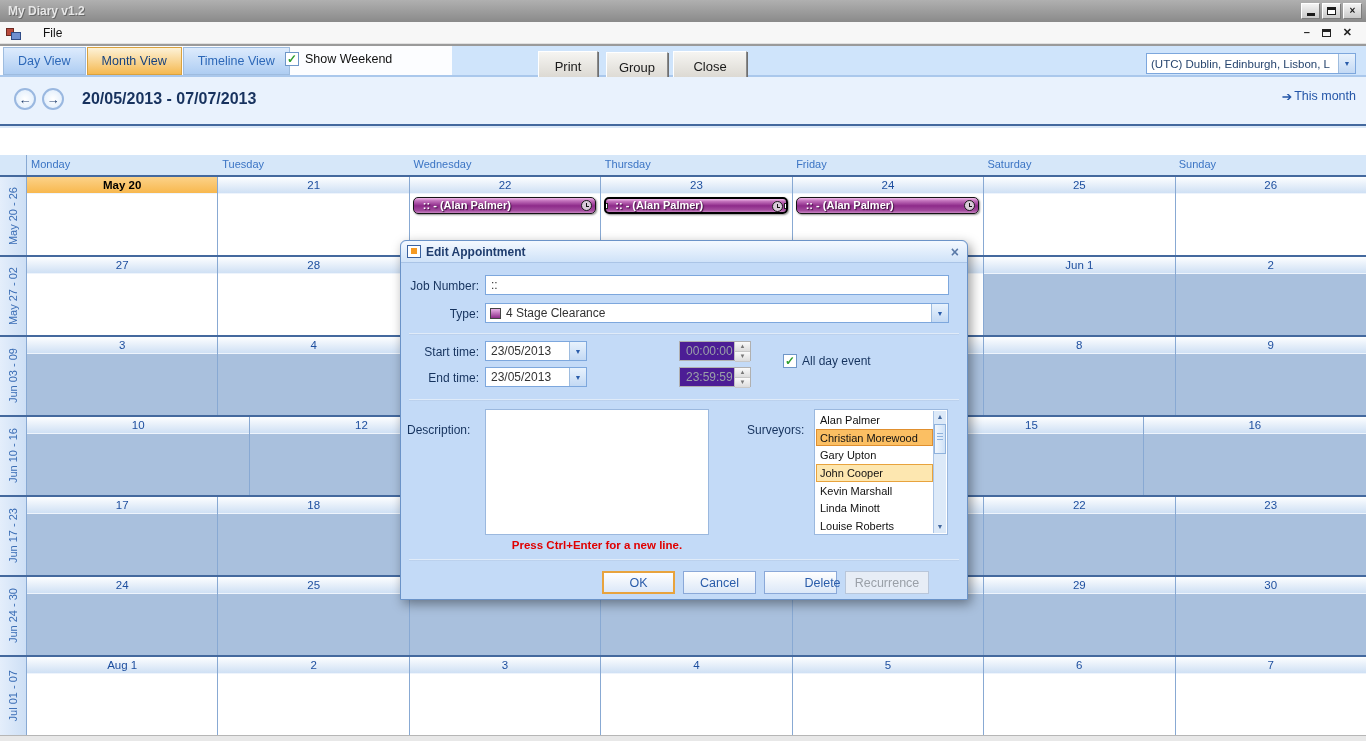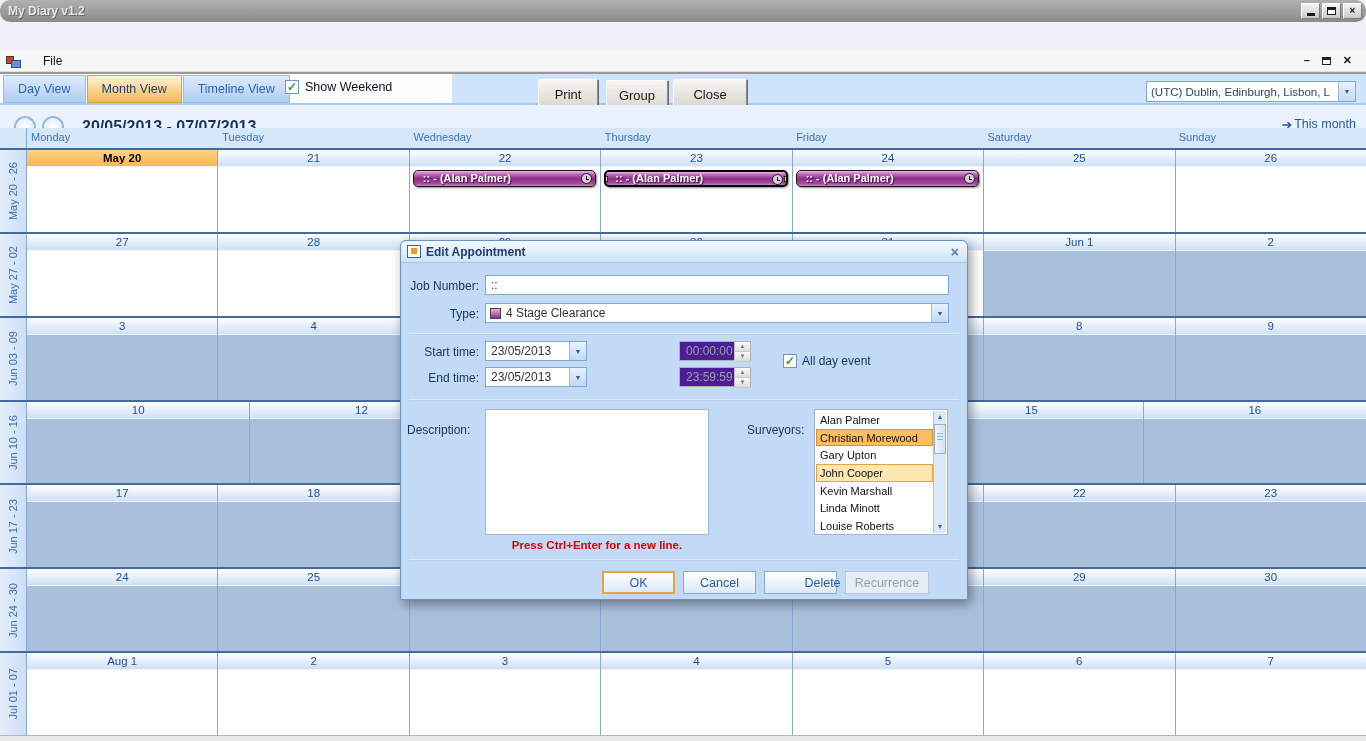--- a/index.html
+++ b/index.html
@@ -1,26 +1,26 @@
 <!DOCTYPE html>
 <html><head>
 <meta charset="utf-8">
 <style>
   * { box-sizing: border-box; margin: 0; padding: 0; }
   html,body { width:1366px; height:741px; overflow:hidden; }
   body { font-family:"Liberation Sans", sans-serif; font-size:12px; background:#eef2f8; position:relative; }
 
   
-  .titlebar { height:22px; background:linear-gradient(#b0b0b0,#8a8a8a); display:flex; align-items:center; padding:0 4px 0 8px;border-radius:10px; }
+  .titlebar { height:22px; background:linear-gradient(#b0b0b0,#8a8a8a); display:flex; align-items:center; padding:0 4px 0 8px; }
   .titlebar .ttl { font-weight:bold; font-size:12px; color:#e6e6e6; text-shadow:1px 1px 0 #6a6a6a; flex:1; }
   .winbtn { width:19px; height:16px; margin-left:2px; background:linear-gradient(#f4f4f4,#c9c9c9); border:1px solid #7d7d7d; border-top-color:#fff; border-left-color:#fff; display:flex; align-items:center; justify-content:center; font-size:10px; font-weight:bold; color:#1a1a1a; line-height:1; }
   .ico-min { width:8px; height:3px; background:#1a1a1a; margin-top:7px; }
   .ico-restore { width:9px; height:8px; border:1px solid #1a1a1a; border-top:3px solid #1a1a1a; background:#fff; }
 
-  .menubar { height:22px; background:#f7f7f7; border-bottom:1px solid #e0e0e0; display:flex; align-items:center; padding:0 6px;margin-top:28px; }
+  .menubar { height:22px; background:#f7f7f7; border-bottom:1px solid #e0e0e0; display:flex; align-items:center; padding:0 6px; }
   .form-ico { width:15px; height:14px; position:relative; margin-right:14px; }
   .form-ico .b1 { position:absolute; left:0; top:2px; width:8px; height:8px; background:#b84a3c; border:1px solid #6e2a22; }
   .form-ico .b2 { position:absolute; left:5px; top:6px; width:10px; height:8px; background:#6f8fd0; border:1px solid #2f4b86; }
   .menu-item { font-size:12px; color:#111; padding:2px 8px; }
   .mdi-btns { margin-left:auto; display:flex; align-items:center; gap:12px; padding-right:8px; }
   .mdi-btns .g { color:#222; font-weight:bold; font-size:11px; line-height:1; }
   .mdi-restore { width:9px; height:8px; border:1px solid #222; border-top:3px solid #222; }
 
   
   .toolbar { height:33px; background:#cfe4fb; border-top:2px solid #9a9a9a; border-bottom:2px solid #aac8ec; position:relative; }
@@ -42,21 +42,21 @@
   
   .navrow { height:44px; background:#e9f2fd; position:relative; display:flex; align-items:center; }
   .navcirc { width:22px; height:22px; border-radius:50%; background:radial-gradient(#ffffff,#dcebfb); border:2px solid #9ab8e0; color:#1f3d6e; font-size:13px; font-weight:bold; display:flex; align-items:center; justify-content:center; margin-left:6px; line-height:1; }
   .navcirc:first-child { margin-left:14px; }
   .range { font-size:16px; font-weight:bold; color:#17325e; margin-left:18px; }
   .thismonth { position:absolute; right:10px; top:12px; font-size:12.5px; color:#2456a8; display:flex; gap:2px; }
   .nav-sep { height:7px; background:linear-gradient(180deg,#e9f2fd 0 3px,#44699e 3px 5px,#dce9f8 5px 7px); }
 
   
   .grid { position:absolute; top:128px; left:0; right:0; bottom:6px; display:flex; flex-direction:column; background:#fff; }
-  .dh-row { height:20px; display:flex; background:#d6e7f9; }
+  .dh-row { height:20px; display:flex; background:#d6e7f9;margin-top:27px; }
   .dh-corner { width:27px; border-right:1px solid #88a9d3; }
   .dh { flex:1; font-size:11px; color:#3b74c4; padding:3px 0 0 4px; border-right:1px solid #d6e7f9; }
   .week { flex:1; display:flex; border-top:2px solid #44699e; }
   .rowlabel { width:27px; background:linear-gradient(90deg,#e4eefb,#cddff5); border-right:1px solid #88a9d3; display:flex; align-items:center; justify-content:center; }
   .rowlabel span { writing-mode:vertical-rl; transform:rotate(180deg); font-size:11px; color:#3a6db5; white-space:nowrap; }
   .cell { flex:1; border-right:1px solid #88a9d3; display:flex; flex-direction:column; position:relative; }
   .cell:last-child { border-right:none; }
   .ch { height:17px; background:linear-gradient(#fdfeff,#cfe0f4); border-bottom:1px solid #eef4fc; text-align:center; font-size:11.5px; color:#1d4e9e; line-height:16px; }
   .cb { flex:1; background:#fff; }
   .cell.shaded .cb { background:#a9c0dd; }

